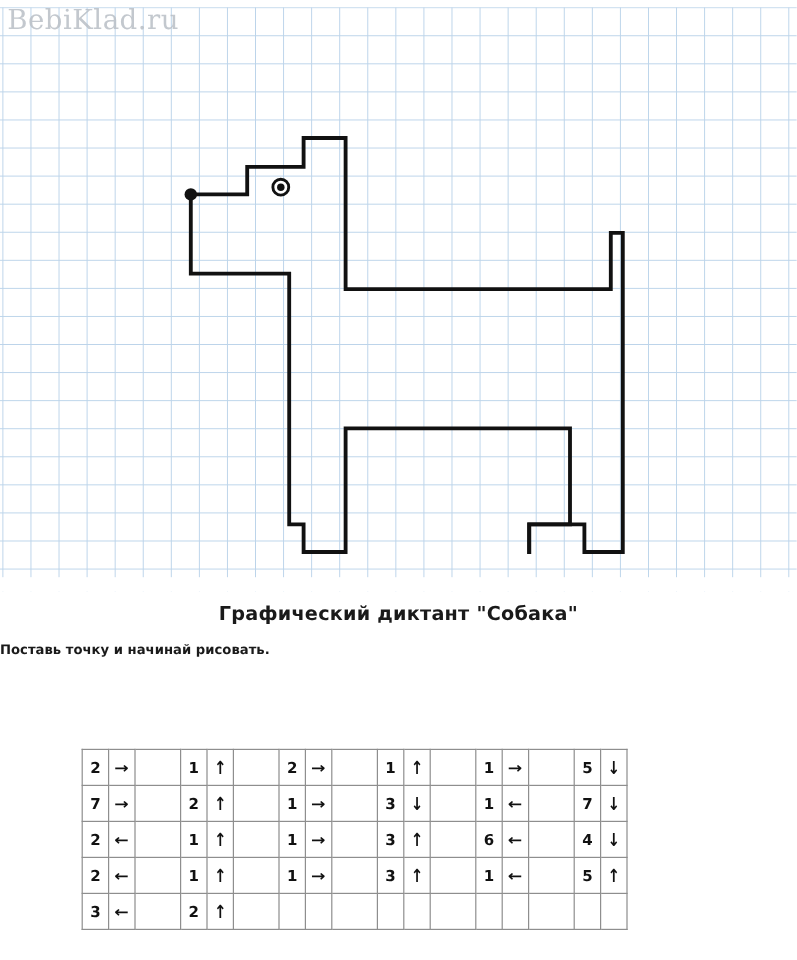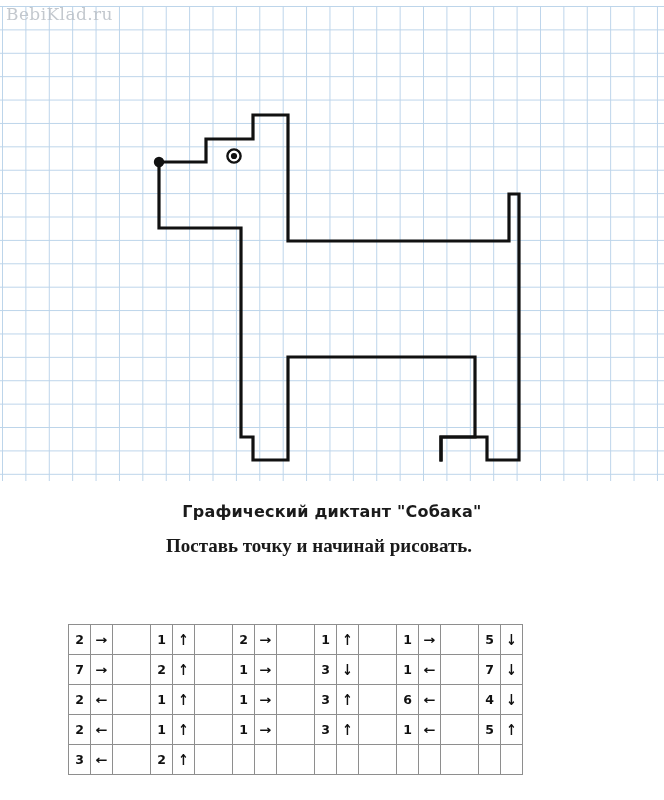--- a/index.html
+++ b/index.html
@@ -15,36 +15,36 @@
     background-size:23.4px 23.4px;
     background-position:2px 6px;
   }
   #grid-edge-top{position:absolute;left:0;top:0;width:664px;height:6px;background:#ffffff;}
   #grid-edge-bottom{position:absolute;left:0;top:481px;width:664px;height:12px;background:#ffffff;}
 
   
   #watermark{
     position:absolute;left:6px;top:4px;
     font-family:"DejaVu Serif",serif;
-    font-size:17px;color:#b9bfc6;letter-spacing:.4px;
+    font-size:23px;color:#b9bfc6;letter-spacing:.4px;
     opacity:.85;
   }
 
   
   #dog-drawing{position:absolute;left:0;top:0;width:664px;height:493px;}
 
   
   #caption-block{position:absolute;left:0;top:498px;width:664px;}
   .cap{
     font-family:"DejaVu Sans",sans-serif;
     font-weight:bold;color:#1a1a1a;
   }
   #title-line{text-align:center;font-size:16px;letter-spacing:.2px;margin-top:4px;}
   #instr-line-1{text-align:left;margin-left:20px;font-size:15.5px;margin-top:14px;}
-  #instr-line-2{text-align:center;margin-right:26px;font-size:19px;margin-top:14px;font-family:Liberation Serif, serif;}
+  #instr-line-2{text-align:left;margin-right:26px;font-size:11px;margin-top:14px;}
 
   
   #steps-table{
     position:absolute;left:68px;top:624px;
     border-collapse:collapse;
     table-layout:fixed;
   }
   #steps-table td{
     border:1px solid #8e8e8e;
     height:29px;

